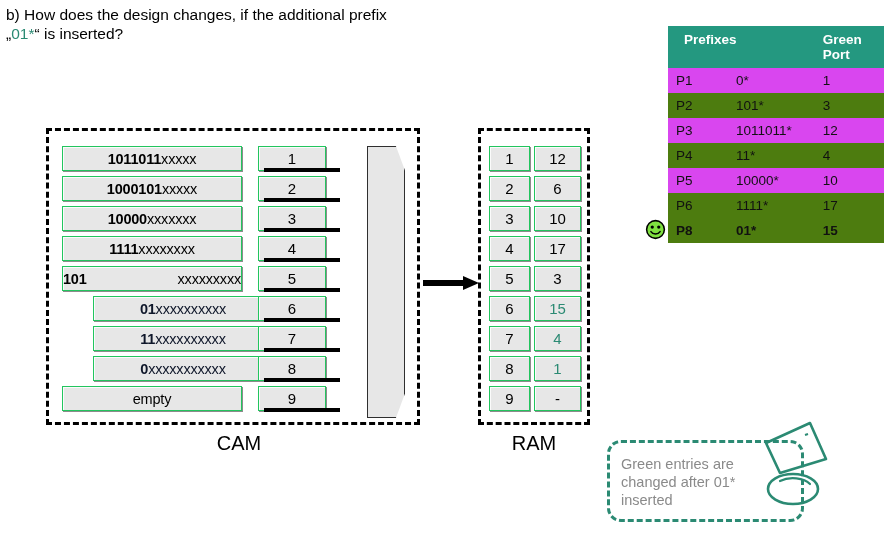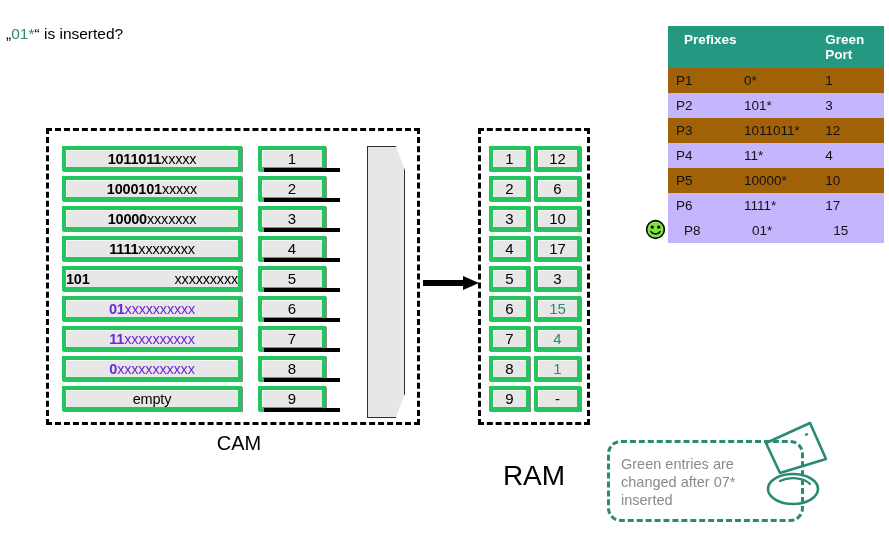--- a/index.html
+++ b/index.html
@@ -24,21 +24,21 @@
     width: 640px;
     font-size: 15.5px;
     line-height: 19px;
     color: #000;
   }
   #question .green { color: #2b8a73; }
 
   
   .cell {
     background: #e7e7e7;
-    border: 4px solid #22c55e;
+    border: 1px solid #22c55e;
     box-shadow: inset 1px 1px 0 #fbfbfb, 1px 1px 0 #8c8c8c;
     box-sizing: border-box;
     display: flex;
     align-items: center;
     font-size: 14px;
     color: #000;
   }
 
   
   #cam-box {
@@ -61,21 +61,21 @@
   .cam-pattern {
     position: absolute;
     left: 0;
     width: 180px;
     height: 25px;
     justify-content: center;
     font-size: 14.5px;
     letter-spacing: -0.2px;
   }
   .cam-pattern .pfx { font-weight: bold; }
-  .cam-pattern.green-row { color: #6d28d9; }
+  .cam-pattern.green-row { color: #0f172a; margin-left: 31px; }
   .cam-pattern.empty-row { font-weight: normal; text-align: center; }
   .cam-index {
     position: absolute;
     left: 196px;
     width: 68px;
     height: 25px;
     justify-content: center;
     font-size: 15px;
   }
   
@@ -118,22 +118,21 @@
     height: 297px;
     border: 3px dashed #000;
     box-sizing: border-box;
   }
   #ram-label {
     position: absolute;
     left: 478px;
     top: 432px;
     width: 112px;
     text-align: center;
-    font-size: 28px;
-    margin-top: 28px;
+    font-size: 20px;
   }
   .ram-index {
     position: absolute; left: 0; width: 41px; height: 25px;
     justify-content: center; font-size: 15px;
   }
   .ram-value {
     position: absolute; left: 45px; width: 47px; height: 25px;
     justify-content: center; font-size: 15px;
   }
   .ram-value.green-row { color: #2b8a73; }
@@ -156,24 +155,24 @@
     vertical-align: top;
     line-height: 15px;
   }
   #prefix-table th.th-prefixes { width: 140px; padding-left: 16px; }
   #prefix-table td {
     padding: 4px 8px;
     color: #111;
     line-height: 17px;
     border: none;
   }
-  #prefix-table tr.odd td  { background: #a16207; }
-  #prefix-table tr.even td { background: #c4b5fd; }
+  #prefix-table tr.odd td  { background: #d946ef; }
+  #prefix-table tr.even td { background: #4d7c0f; }
   #prefix-table td.c-name { width: 44px; position: relative; }
-  #prefix-table tr.highlight td { font-weight: normal; padding-left: 16px; }
+  #prefix-table tr.highlight td { font-weight: bold; }
 
   
   #smiley {
     position: absolute;
     left: -23px;
     top: 1px;
     width: 21px;
     height: 21px;
   }
 
@@ -203,21 +202,21 @@
     left: 758px;
     top: 421px;
     width: 110px;
     height: 100px;
   }
 </style>
 </head>
 <body>
 
 <div id="question">
-  <br>
+  <span>b) How does the design changes, if the additional prefix</span><br>
   <span>„</span><span class="green">01*</span><span>“</span><span> is inserted?</span>
 </div>
 
 <div id="cam-box"></div>
 <div id="cam-rows">
     <div class="cell cam-pattern" style="left: 62px; top: 146px;">
       <span class="pfx">1011011</span>
       <span>xxxxx</span>
     </div>
     <div class="cell cam-index" style="left: 258px; top: 146px;">1</div>
@@ -345,19 +344,19 @@
             <circle cx="14.4" cy="8.4" r="1.7" fill="#000"></circle>
             <path d="M6.2,13.2 C8.2,16.4 13.8,16.4 15.8,13.2" fill="none" stroke="#000" stroke-width="1.6" stroke-linecap="round"></path>
           </svg>P8</td>
         <td>01*</td>
         <td>15</td>
       </tr>
     </tbody>
 </table>
 
 <div id="callout"></div>
-<div id="callout-text">Green entries are changed after 07* inserted</div>
+<div id="callout-text">Green entries are changed after 01* inserted</div>
 <svg id="doodle" viewBox="0 0 110 100">
   <path d="M8,22 L52,2 L68,38 L22,52 Z" fill="none" stroke="#2b8a73" stroke-width="2.6" stroke-linejoin="round" stroke-linecap="round"></path>
   <path d="M47,14 L50,13" fill="none" stroke="#2b8a73" stroke-width="2"></path>
   <ellipse cx="35" cy="68" rx="25" ry="15" fill="none" stroke="#2b8a73" stroke-width="2.6"></ellipse>
   <path d="M22,60 C32,55 46,57 52,63" fill="none" stroke="#2b8a73" stroke-width="2.2" stroke-linecap="round"></path>
 </svg>
 
 </body></html>

